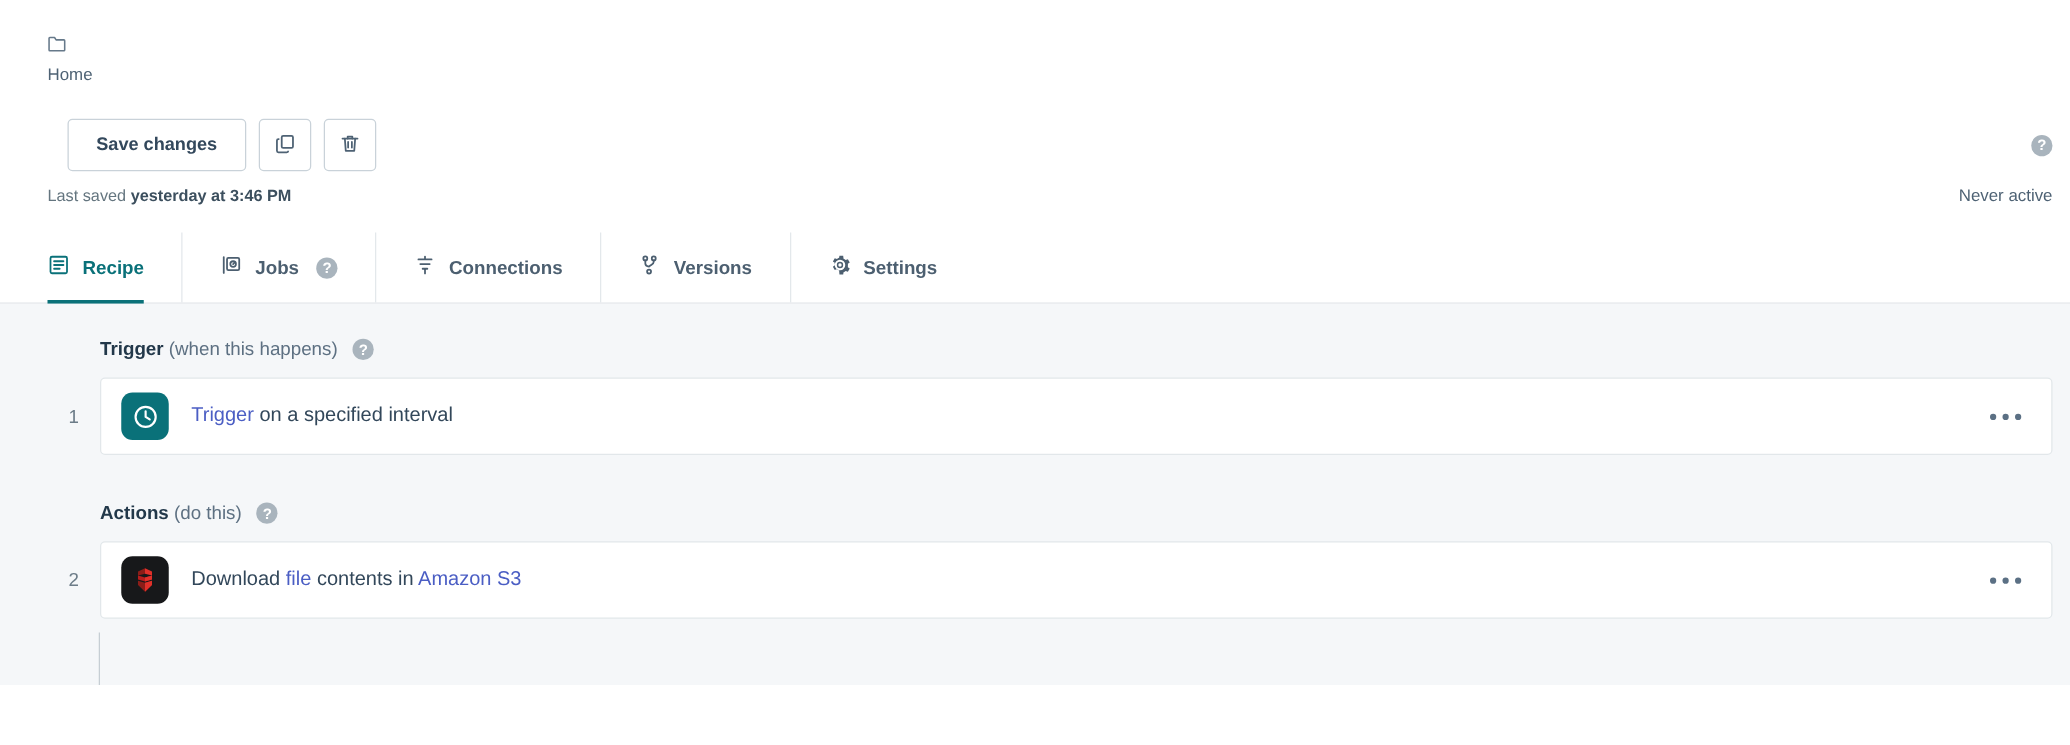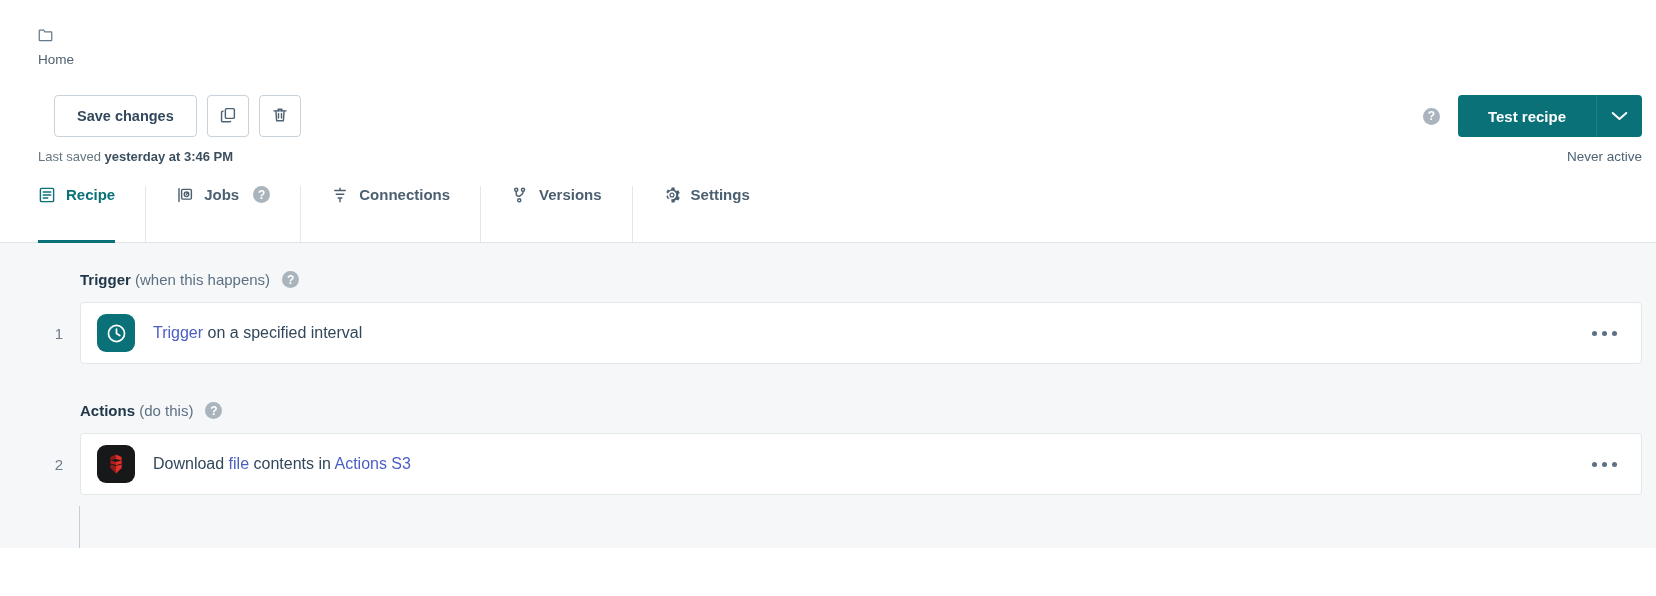--- a/index.html
+++ b/index.html
@@ -116,21 +116,21 @@
 
   
   .tabs {
     margin-top: 22px;
     border-bottom: 1px solid #dfe4e8;
     display: flex; align-items: stretch;
     padding-left: 38px;
     height: 57px;
   }
   .tab {
-    display: flex; align-items: flex-start; gap: 10px;
+    display: flex; align-items: center; gap: 10px;
     padding: 0 30px;
     font-size: 15px; font-weight: bold;
     color: #4c5f70;
     cursor: pointer;
     position: relative;
     border-right: 1px solid #e3e8eb;
   }
   .tab:first-child { padding-left: 0; }
   .tab:last-child { border-right: none; }
   .tab.active { color: #0a7179; }
@@ -246,30 +246,20 @@
               <path d="M9.5 6.5V4.4h5v2.1"></path>
               <path d="M6.5 6.5l1 13.2h9l1-13.2"></path>
               <path d="M10 10v6M14 10v6"></path>
             </svg>
           </span>
         </button>
       </div>
 
       <div class="toolbar-right">
         <div class="help-circle">?</div>
-        <div class="split-btn">
-          <button class="btn-primary">Test recipe</button>
-          <button class="btn-primary-caret">
-            <span>
-              <svg width="17" height="11" viewBox="0 0 20 12" fill="none" stroke="#ffffff" stroke-width="2.3" stroke-linecap="round" stroke-linejoin="round">
-                <path d="M2 3l8 7 8-7"></path>
-              </svg>
-            </span>
-          </button>
-        </div>
       </div>
     </div>
 
     <div class="status-row">
       <div class="saved">
         <span>Last saved </span><strong>yesterday at 3:46 PM</strong>
       </div>
       <div class="never-active">Never active</div>
     </div>
   </div>
@@ -376,21 +366,21 @@
           <svg width="24" height="24" viewBox="0 0 24 24">
             <path d="M12 2.6 6.4 5.1v3.3l5.6-1.5z" fill="#8c1d18"></path>
             <path d="M12 2.6 17.6 5.1v3.3L12 6.9z" fill="#e0302a"></path>
             <path d="M6.4 8.4 12 9.9l5.6-1.5v3.2L12 13.1 6.4 11.6z" fill="#b71c1c"></path>
             <path d="M12 9.9 17.6 8.4v3.2L12 13.1z" fill="#e0302a"></path>
             <path d="M6.4 12.6 12 14.1l5.6-1.5v3.3L12 21.4 6.4 15.9z" fill="#8c1d18"></path>
             <path d="M12 14.1 17.6 12.6v3.3L12 21.4z" fill="#e0302a"></path>
           </svg>
         </div>
         <div class="step-text">
-          <span>Download </span><span class="lnk">file</span><span> contents in </span><span class="lnk">Actions S3</span>
+          <span>Download </span><span class="lnk">file</span><span> contents in </span><span class="lnk">Amazon S3</span>
         </div>
         <div class="ellipsis">
           <span></span>
           <span></span>
           <span></span>
         </div>
       </div>
     </div>
 
     <div class="connector" style="top:263px;height:42px;"></div>

